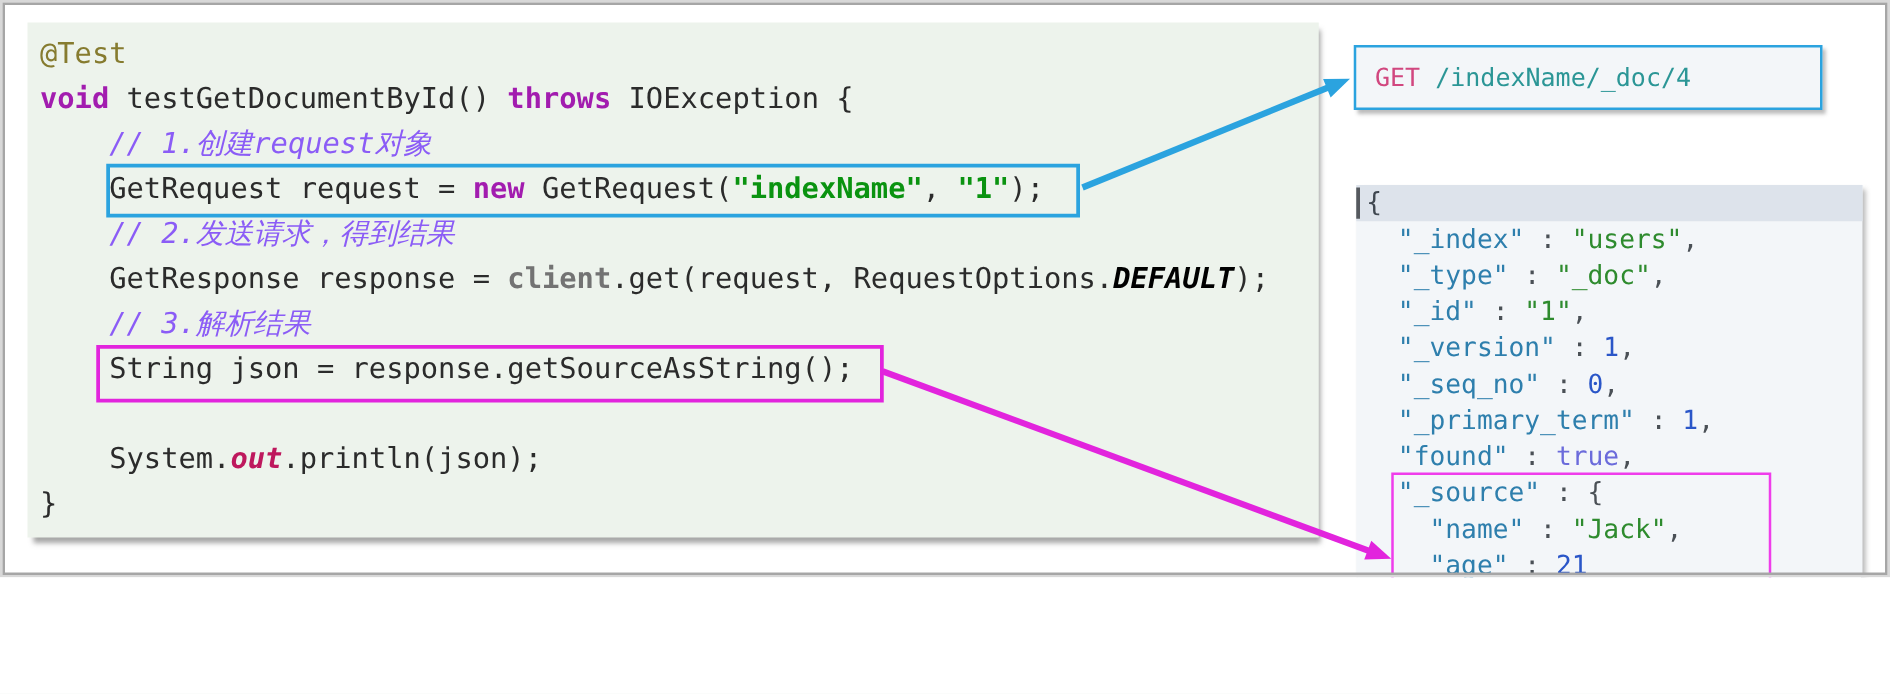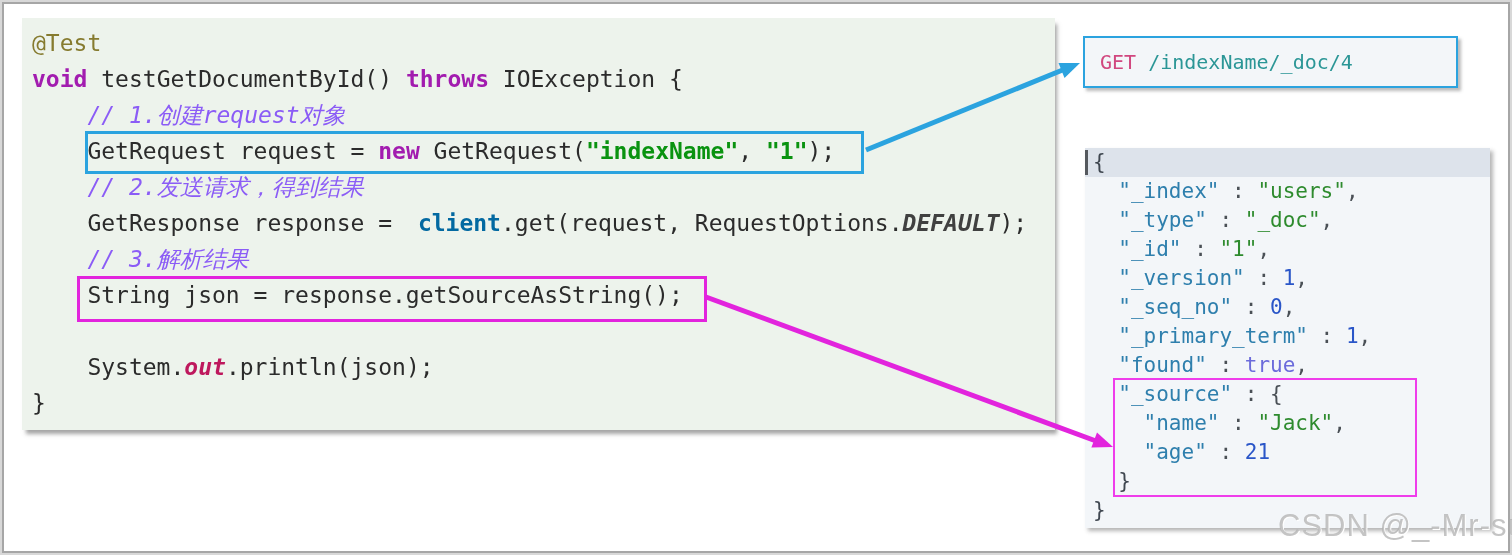--- a/index.html
+++ b/index.html
@@ -1,37 +1,37 @@
 <!DOCTYPE html>
 <html style="--cyan: #2ba3df; --magenta: #e224dd; --magenta-light: #ef3deb; --code-bg: #edf3ec; --panel-bg: #f3f6f9; --method-pink: #d1477f; --path-teal: #2b9696;"><head>
 <meta charset="utf-8">
 <style>
   html,body{margin:0;padding:0;background:#ffffff;}
   .stage{
-    position:relative;width:1512px;height:555px;background:#ffffff;
+    position:relative;width:1512px;height:462px;background:#ffffff;
     overflow:hidden;font-family:"DejaVu Sans Mono",monospace;
   }
   .outer-frame{position:absolute;inset:0;border:2px solid #d8d8d8;pointer-events:none;z-index:40;}
   .inner-frame{position:absolute;inset:2px;border:2px solid #a6a6a6;pointer-events:none;z-index:40;}
 
   
   .code-panel{
     position:absolute;left:22px;top:18px;width:1033px;height:412px;
     background:var(--code-bg);box-shadow:3px 5px 4px -1px rgba(90,90,90,.55);
     padding:7px 0 0 10px;box-sizing:border-box;
     font-size:23px;line-height:36px;color:#2b2b2b;white-space:pre;
   }
   .code-panel .line{position:relative;height:36px;}
   .kw{color:#a21caf;font-weight:bold;}
   .ann{color:#867b2f;}
   .cm{color:#8b5cf6;font-style:italic;}
   .str{color:#0a9310;font-weight:bold;}
-  .fld{color:#0369a1;font-weight:bold;margin-left:12px;}
+  .fld{color:#737373;font-weight:bold;}
   .fldit{color:#be185d;font-weight:bold;font-style:italic;}
-  .cst{color:#404040;font-weight:bold;font-style:italic;}
+  .cst{color:#000000;font-weight:bold;font-style:italic;}
   .pl{color:#2b2b2b;margin-top:31px;}
 
   
   .req-box{
     position:absolute;left:1083px;top:36px;width:375px;height:52px;
     background:var(--panel-bg);border:2px solid var(--cyan);box-sizing:border-box;
     box-shadow:3px 3px 3px rgba(60,60,60,.35);
     font-size:20px;line-height:48px;white-space:pre;padding-left:15px;
   }
   .req-method{color:var(--method-pink);}

